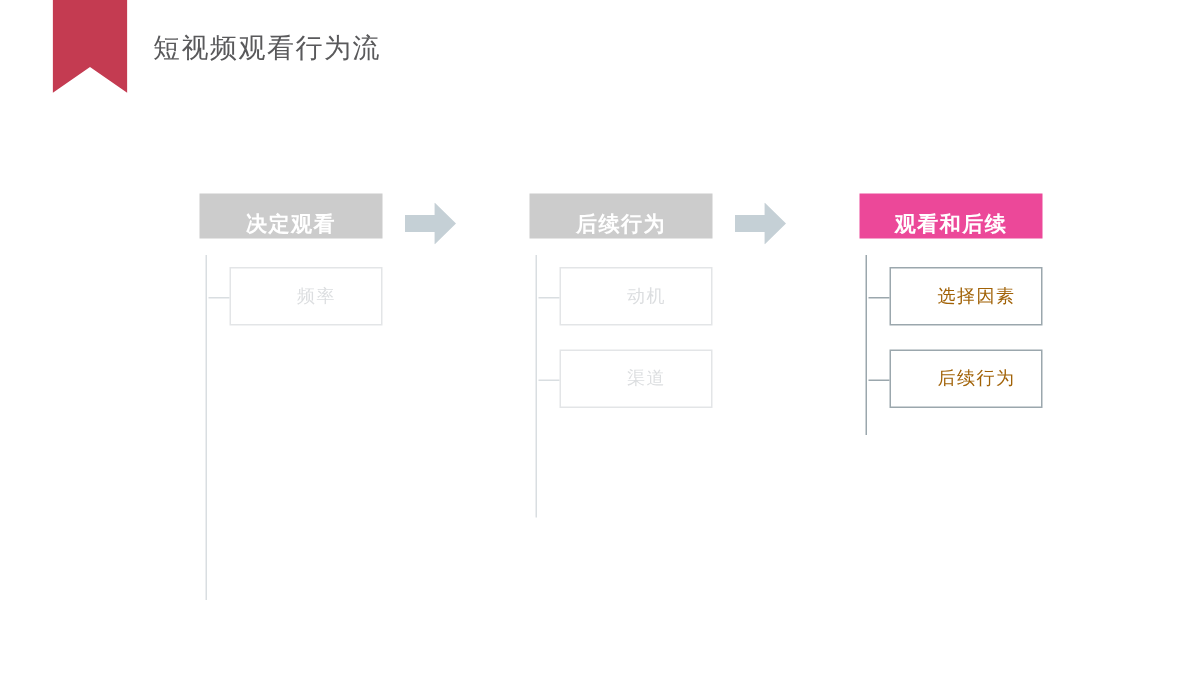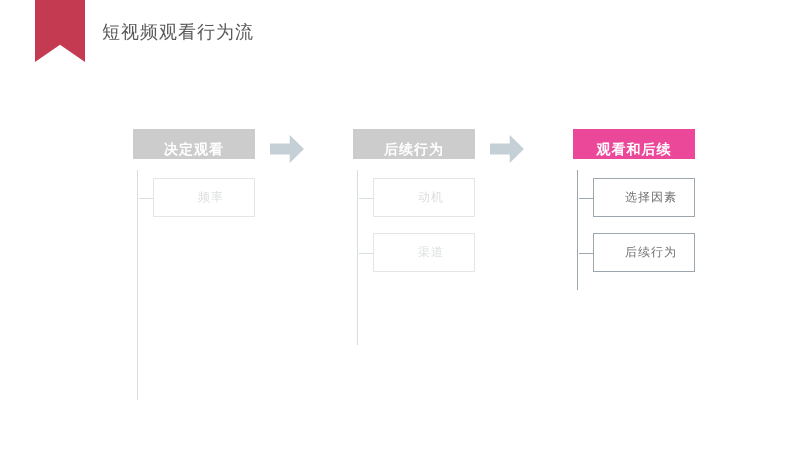--- a/index.html
+++ b/index.html
@@ -102,21 +102,21 @@
     line-height: 37px;
     text-align: center;
     font-size: 12px;
     color: #DCDEE0;
     background: #ffffff;
     letter-spacing: 1px;
     padding-left: 14px;
   }
   .item.tone-dark {
     border: 1px solid #9BA7AD;
-    color: #737373;
+    color: #a16207;
   }
   
   .item::before {
     content: "";
     position: absolute;
     left: -15px;
     top: 50%;
     width: 14px;
     height: 1px;
     background: #D9DEE1;

